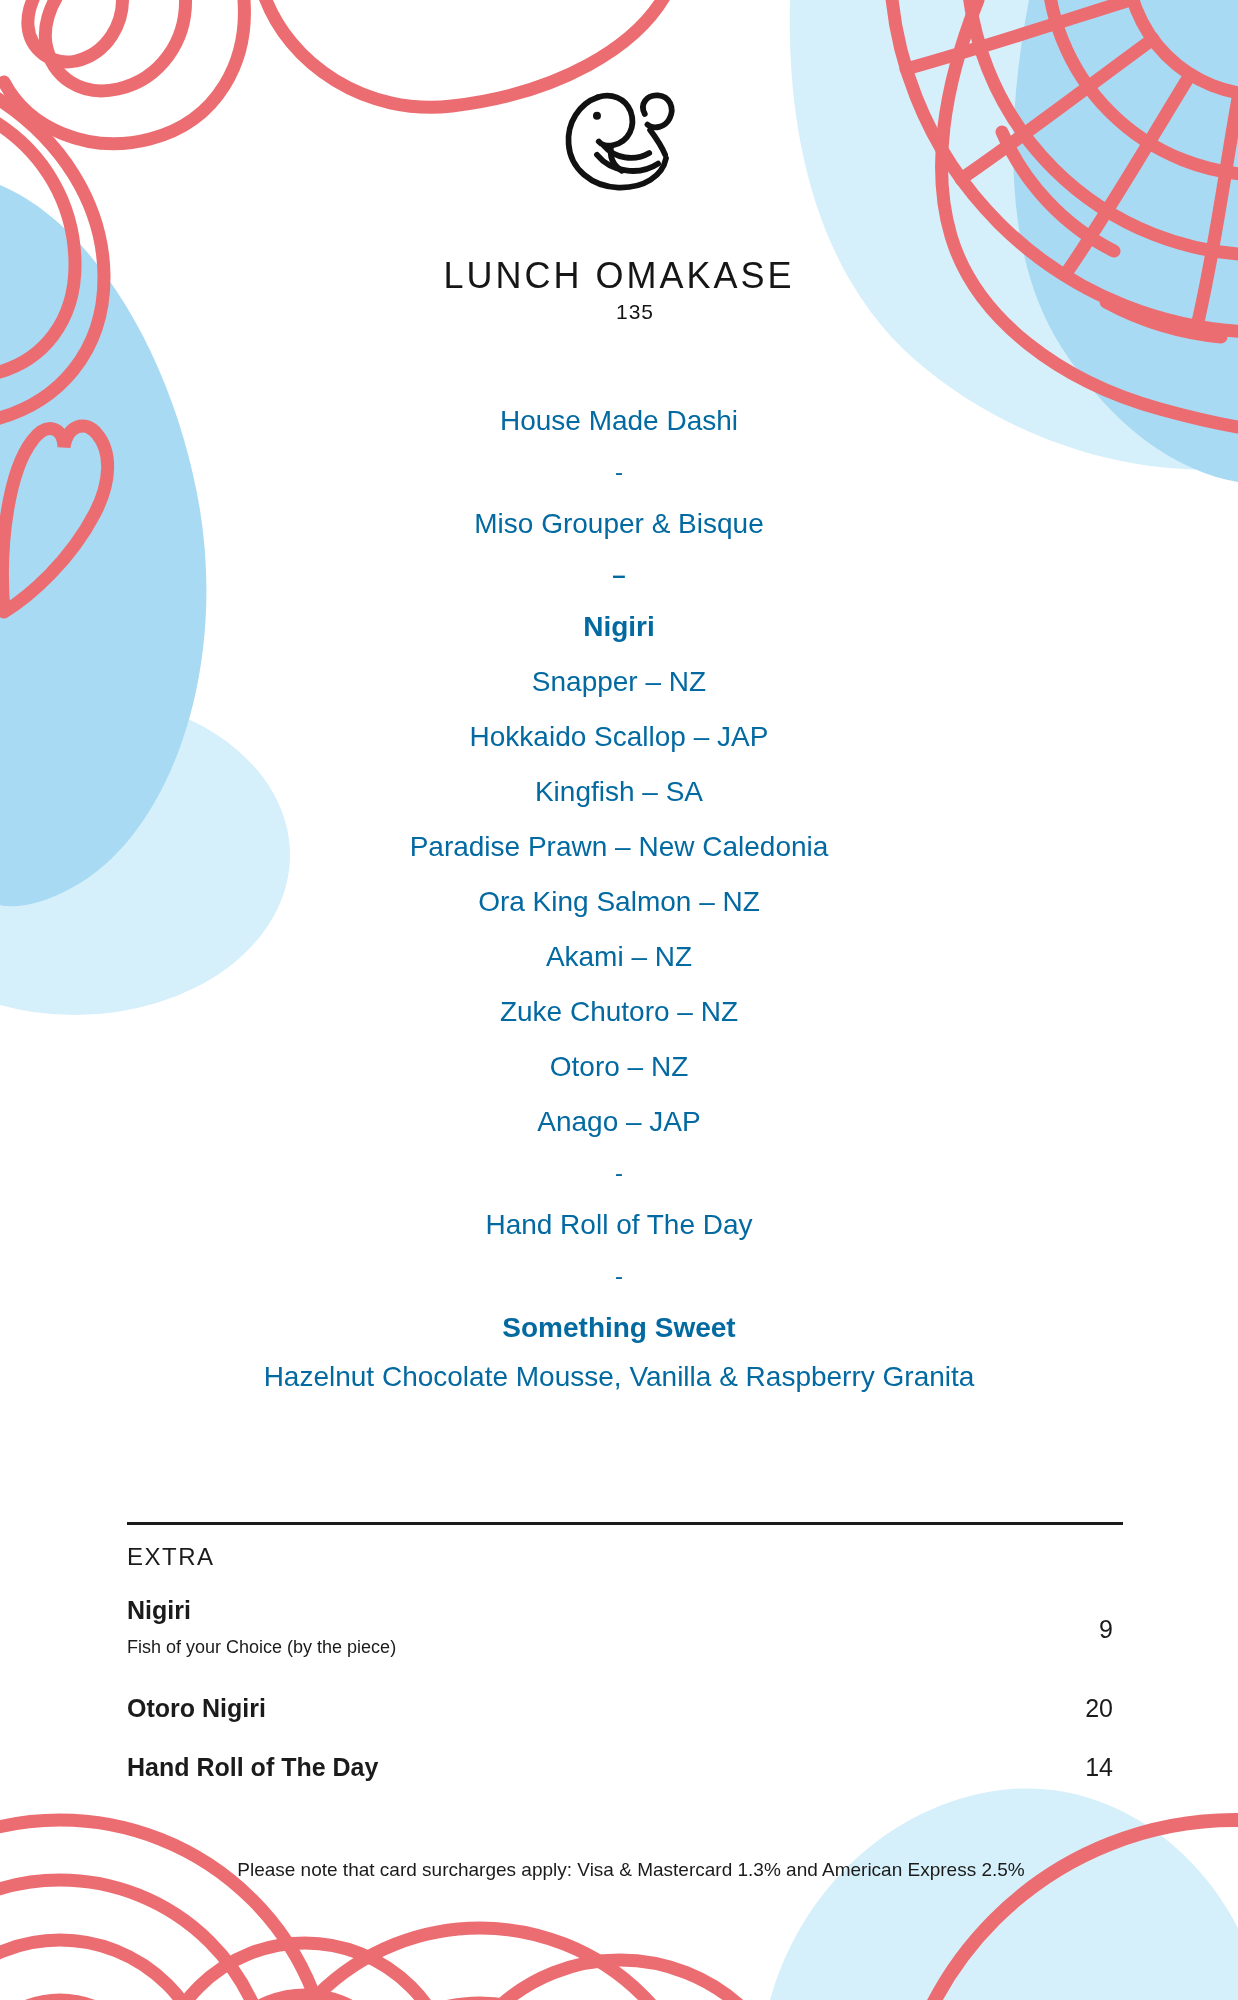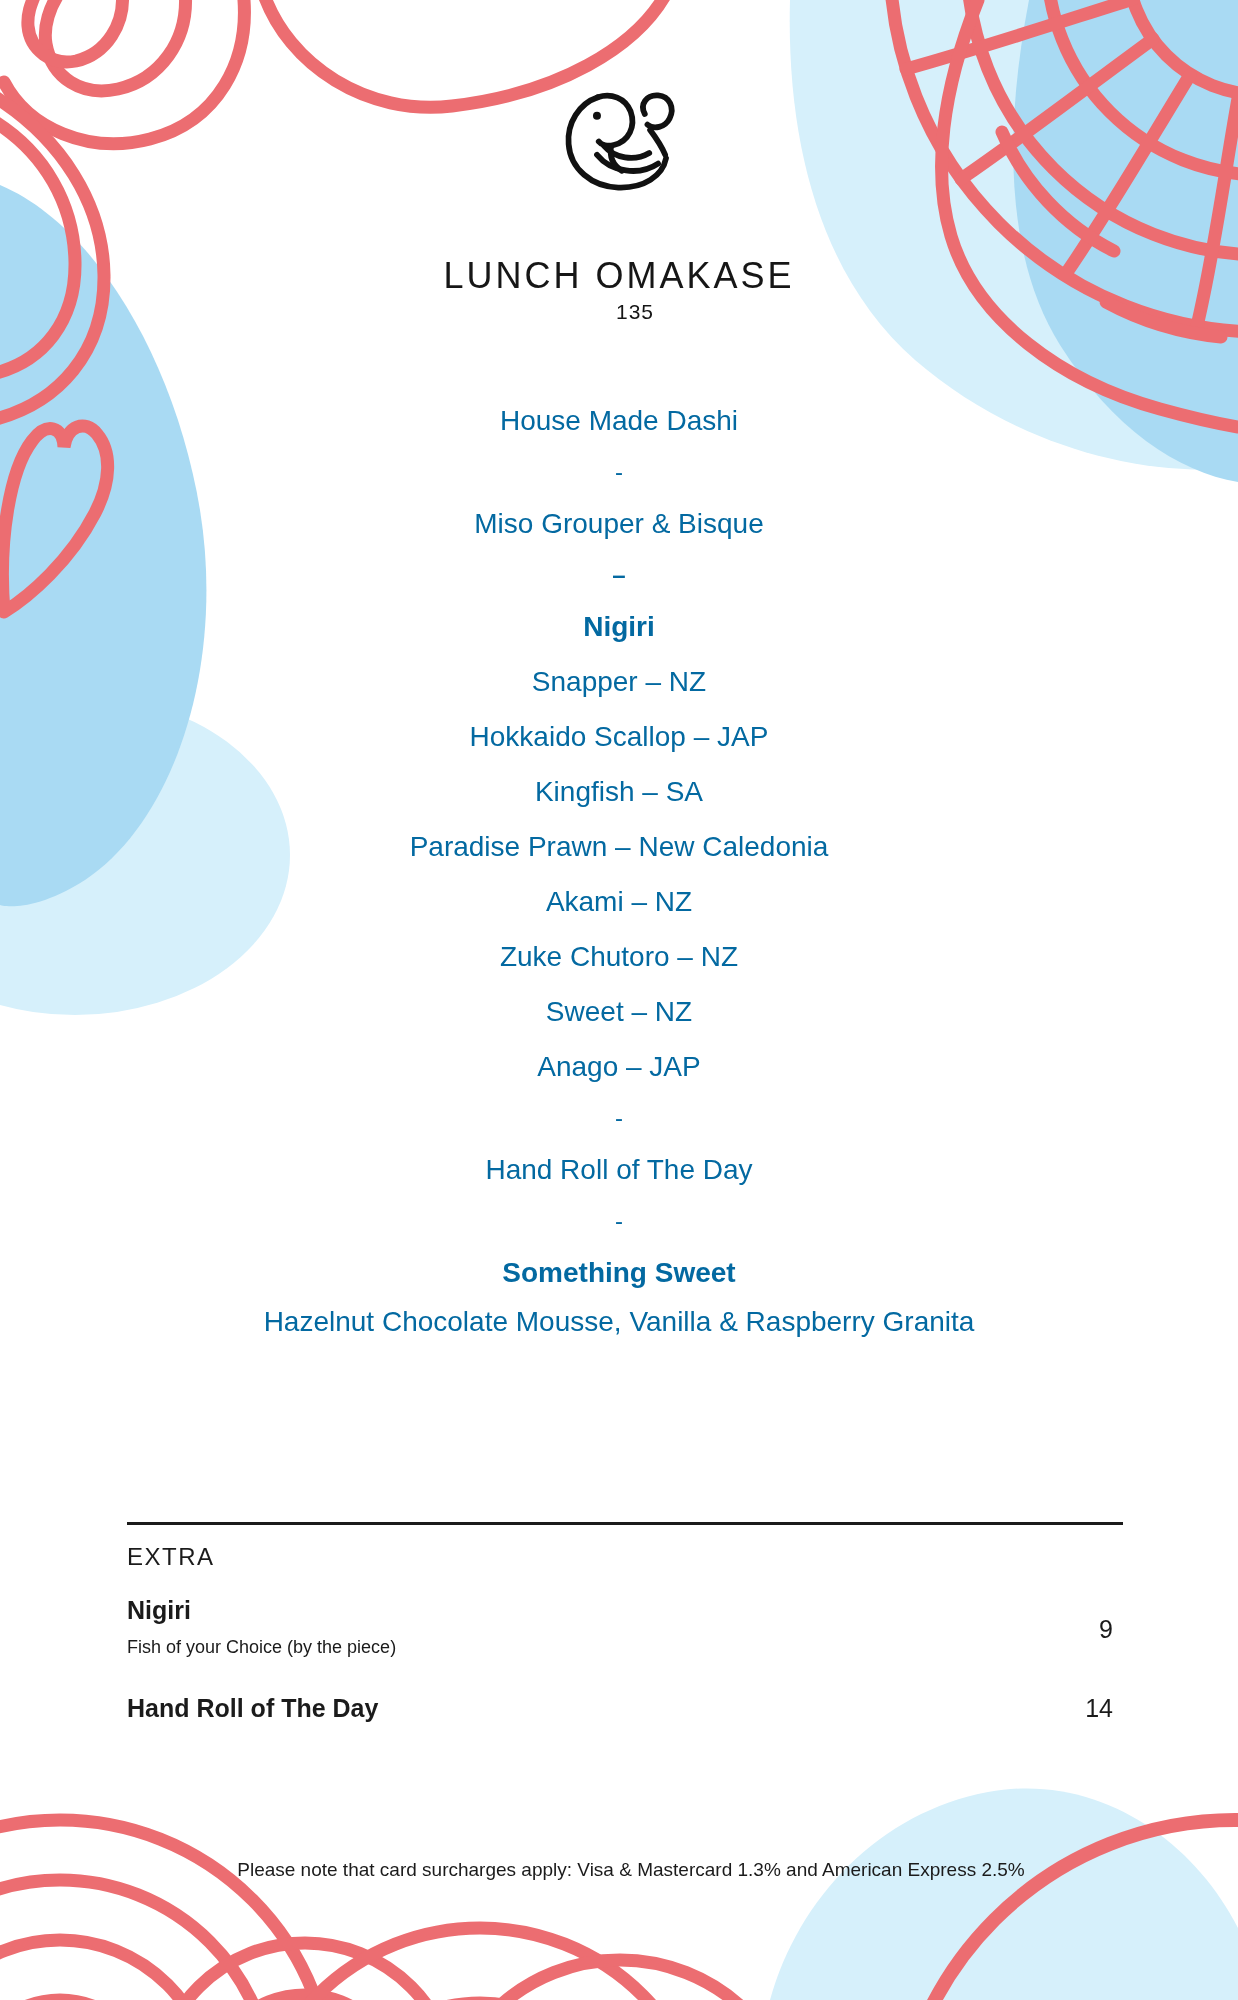--- a/index.html
+++ b/index.html
@@ -148,43 +148,50 @@
     <div class="course-list">
         <div class="course item">House Made Dashi</div>
         <div class="course divider">-</div>
         <div class="course item">Miso Grouper &amp; Bisque</div>
         <div class="course divider-bold">–</div>
         <div class="course heading">Nigiri</div>
         <div class="course item">Snapper – NZ</div>
         <div class="course item">Hokkaido Scallop – JAP</div>
         <div class="course item">Kingfish – SA</div>
         <div class="course item">Paradise Prawn – New Caledonia</div>
+        <div class="course item">Ora King Salmon – NZ</div>
         <div class="course item">Akami – NZ</div>
         <div class="course item">Zuke Chutoro – NZ</div>
-        <div class="course item">Sweet – NZ</div>
+        <div class="course item">Otoro – NZ</div>
         <div class="course item">Anago – JAP</div>
         <div class="course divider">-</div>
         <div class="course item">Hand Roll of The Day</div>
         <div class="course divider">-</div>
         <div class="course heading">Something Sweet</div>
         <div class="course item-tight">Hazelnut Chocolate Mousse, Vanilla &amp; Raspberry Granita</div>
       </div>
 
     <div class="extra-rule"></div>
     <div class="extra-heading">EXTRA</div>
     <div class="extras-list">
         <div class="extra-row has-desc">
           <div class="extra-left">
             <div class="extra-name">Nigiri</div>
             <div class="extra-desc">Fish of your Choice (by the piece)</div>
           </div>
           <div class="extra-price">9</div>
         </div>
         <div class="extra-row">
           <div class="extra-left">
+            <div class="extra-name">Otoro Nigiri</div>
+          </div>
+          <div class="extra-price">20</div>
+        </div>
+        <div class="extra-row">
+          <div class="extra-left">
             <div class="extra-name">Hand Roll of The Day</div>
           </div>
           <div class="extra-price">14</div>
         </div>
       </div>
 
     <div class="footer-note">Please note that card surcharges apply: Visa &amp; Mastercard 1.3% and American Express 2.5%</div>
   </div>
 </div>
 

